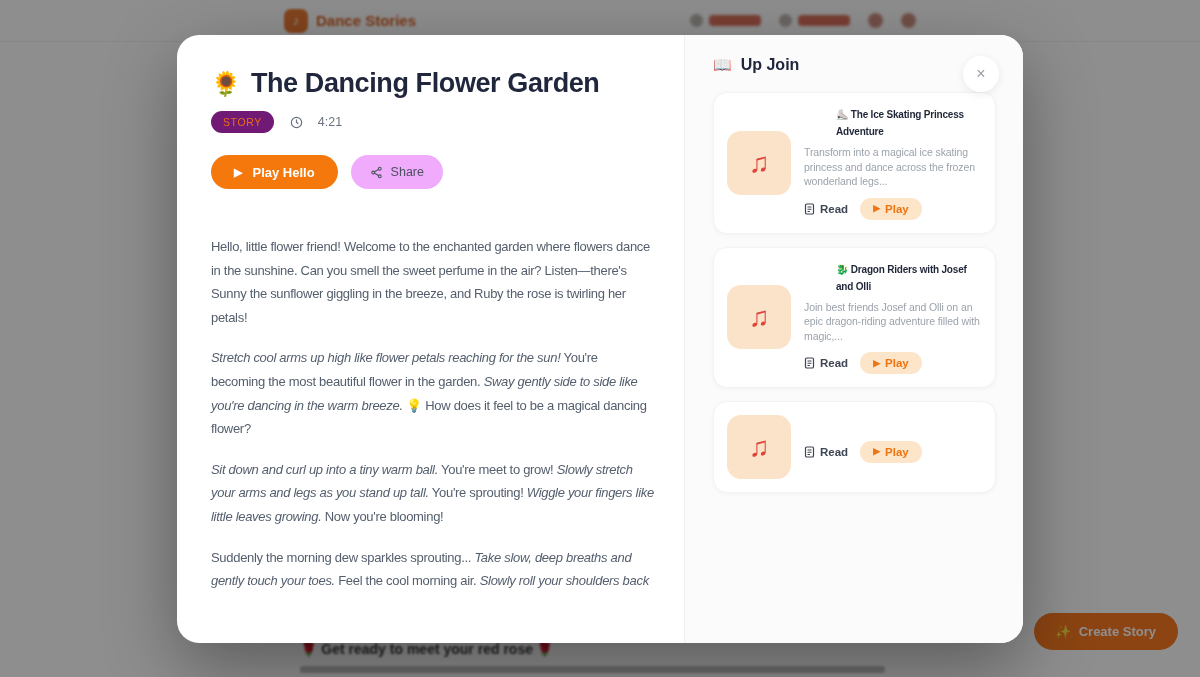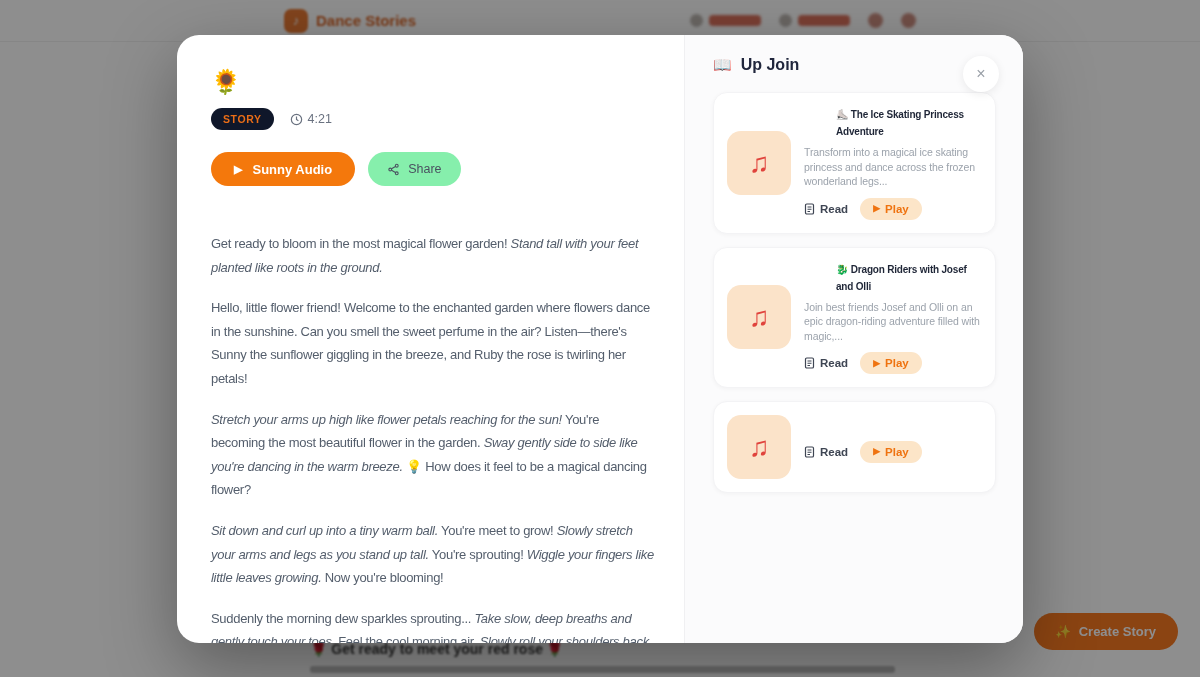--- a/index.html
+++ b/index.html
@@ -15,50 +15,50 @@
   .brand { display:flex; align-items:center; gap:8px; filter:blur(1px); }
   .brand-logo { width:24px; height:24px; border-radius:7px; background:#e8732a; color:#fff;
                 font-size:13px; display:flex; align-items:center; justify-content:center; }
   .brand-name { color:#d95f1d; font-weight:700; font-size:15px; }
   .nav-right { display:flex; align-items:center; gap:18px; }
   .nav-link { display:flex; align-items:center; gap:6px; filter:blur(1.5px); }
   .nav-dot { width:13px; height:13px; border-radius:50%; background:#b9b2ad; }
   .nav-bar-smudge { width:52px; height:11px; border-radius:4px; background:#d96a55; }
   .nav-icon-btn { width:15px; height:15px; border-radius:50%; background:#c9887a; filter:blur(1.5px); }
 
-  .bg-content { position:absolute; left:310px; top:641px; }
+  .bg-content { position:absolute; left:300px; top:641px; }
   .bg-heading { font-size:14px; font-weight:700; color:#2d2d2d; filter:blur(0.8px); white-space:nowrap; }
   .bg-textline { margin-top:9px; width:585px; height:7px; border-radius:3px; background:#bdbdbd; filter:blur(1.2px); }
 
   .create-story-btn { position:absolute; right:22px; bottom:27px; height:37px; border:none;
                       border-radius:19px; background:#f97316; color:#fff; font-weight:700;
                       font-size:13px; padding:0 22px; display:flex; align-items:center; gap:7px;
                       filter:blur(0.6px); font-family:inherit; }
 
   
   .overlay { position:absolute; inset:0; background:rgba(15,15,15,0.47); z-index:10; }
 
   
   .modal { position:absolute; left:177px; top:35px; width:846px; height:608px; background:#fff;
            border-radius:22px; z-index:20; display:flex; overflow:hidden;
            box-shadow:0 24px 70px rgba(0,0,0,0.35); }
   .modal-left { width:507px; padding:33px 30px 0 34px; }
   .story-heading { display:flex; align-items:baseline; gap:10px; }
   .title-emoji { font-size:24px; }
   .story-title-text { font-size:27px; font-weight:700; color:#20263c; letter-spacing:-0.4px; }
   .meta-row { display:flex; align-items:center; gap:16px; margin-top:12px; }
-  .type-badge { background:#0f172a; color:#e96d17; font-size:10.5px; font-weight:700;
+  .type-badge { background:#701a75; color:#e96d17; font-size:10.5px; font-weight:400;
                 letter-spacing:0.6px; padding:5px 12px; border-radius:11px; }
-  .duration { display:flex; align-items:center; gap:5px; color:#6a7280; font-size:12.5px; }
+  .duration { display:flex; align-items:center; gap:15px; color:#6a7280; font-size:12.5px; }
   .actions-row { display:flex; gap:13px; margin-top:22px; }
   .play-audio-btn { border:none; background:#f4780c; color:#fff; height:34px; border-radius:18px;
                     padding:0 23px; font-weight:700; font-size:13px; display:flex; align-items:center;
                     gap:10px; font-family:inherit; cursor:pointer; }
   .tri { font-size:11px; line-height:1; }
-  .share-btn { border:none; background:#86efac; color:#4a5160; height:34px; border-radius:18px;
+  .share-btn { border:none; background:#f0abfc; color:#4a5160; height:34px; border-radius:18px;
                padding:0 19px; font-size:12.5px; display:flex; align-items:center; gap:8px;
                font-family:inherit; cursor:pointer; }
   .story-body { margin-top:46px; font-size:13px; letter-spacing:-0.3px; line-height:23.6px;
                 color:#545e6c; }
   .story-body p { margin-bottom:17px; }
   .story-body em { font-style:italic; }
 
   .modal-right { flex:1; background:#fbfbfc; border-left:1px solid #f0f0f2; padding:21px 27px 0 28px; }
   .upnext-header { display:flex; align-items:center; gap:9px; font-size:16px; font-weight:700;
                    color:#20263c; }
@@ -122,53 +122,53 @@
   </button>
 </div>
 
 <div class="overlay"></div>
 
 <div class="modal">
 
   <div class="modal-left">
     <div class="story-heading">
       <span class="title-emoji">🌻</span>
+      <span class="story-title-text">The Dancing Flower Garden</span>
     </div>
 
     <div class="meta-row">
       <span class="type-badge">STORY</span>
       <span class="duration">
         <svg width="13" height="13" viewBox="0 0 24 24" fill="none" stroke="#6a7280" stroke-width="2.2">
           <circle cx="12" cy="12" r="9.5"></circle>
             <path d="M12 6.5V12l3.5 2.5"></path>
         </svg>
         <span>4:21</span>
       </span>
     </div>
 
     <div class="actions-row">
       <button class="play-audio-btn">
         <span class="tri">▶</span>
-        <span>Sunny Audio</span>
+        <span>Play Hello</span>
       </button>
       <button class="share-btn">
         <svg width="13" height="13" viewBox="0 0 24 24" fill="none" stroke="#4a5160" stroke-width="2">
           <circle cx="18" cy="5" r="2.6"></circle>
             <circle cx="6" cy="12" r="2.6"></circle>
             <circle cx="18" cy="19" r="2.6"></circle>
           <path d="M8.4 10.7l7.2-4.2M8.4 13.3l7.2 4.2"></path>
         </svg>
         <span>Share</span>
       </button>
     </div>
 
     <div class="story-body">
-        <p><span>Get ready to bloom in the most magical flower garden! </span><em>Stand tall with your feet planted like roots in the ground.</em></p>
         <p><span>Hello, little flower friend! Welcome to the enchanted garden where flowers dance in the sunshine. Can you smell the sweet perfume in the air? Listen—there's Sunny the sunflower giggling in the breeze, and Ruby the rose is twirling her petals!</span></p>
-        <p><em>Stretch your arms up high like flower petals reaching for the sun!</em><span> You're becoming the most beautiful flower in the garden. </span><em>Sway gently side to side like you're dancing in the warm breeze.</em><span> 💡 How does it feel to be a magical dancing flower?</span></p>
+        <p><em>Stretch cool arms up high like flower petals reaching for the sun!</em><span> You're becoming the most beautiful flower in the garden. </span><em>Sway gently side to side like you're dancing in the warm breeze.</em><span> 💡 How does it feel to be a magical dancing flower?</span></p>
         <p><em>Sit down and curl up into a tiny warm ball.</em><span> You're meet to grow! </span><em>Slowly stretch your arms and legs as you stand up tall.</em><span> You're sprouting! </span><em>Wiggle your fingers like little leaves growing.</em><span> Now you're blooming!</span></p>
         <p><span>Suddenly the morning dew sparkles sprouting... </span><em>Take slow, deep breaths and gently touch your toes.</em><span> Feel the cool morning air. </span><em>Slowly roll your shoulders back</em></p>
       </div>
   </div>
 
   <div class="modal-right">
     <div class="upnext-header">
       <span class="upnext-icon">📖</span>
       <span>Up Join</span>
     </div>

